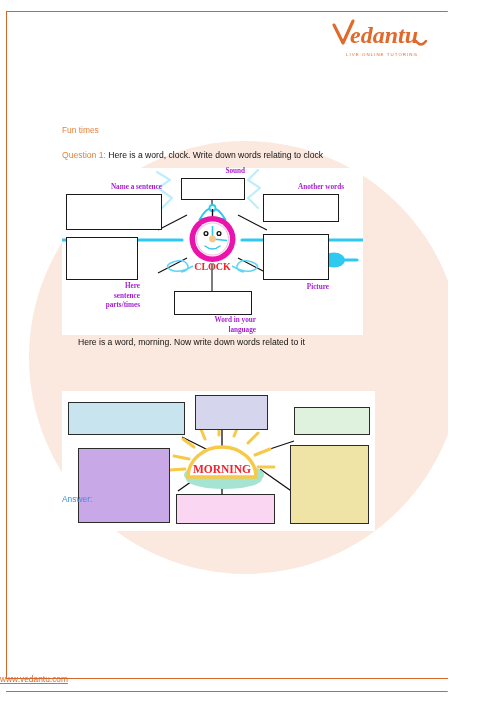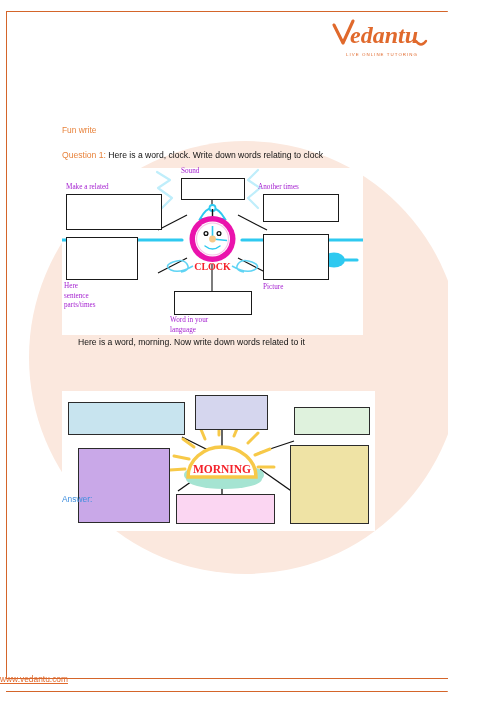--- a/index.html
+++ b/index.html
@@ -34,21 +34,21 @@
   
   .footer-rule{position:absolute;left:6px;top:691px;width:483px;height:1.2px;background:#d4652a;}
   .footer-url{position:absolute;left:0;top:674px;width:496px;text-align:left;
     font-size:8.4px;color:#e0692c;text-decoration:underline;}
 
   
   .clockpanel{position:absolute;left:62px;top:168px;width:301px;height:167px;background:#fff;}
   .clockpanel svg{position:absolute;left:0;top:0;}
   .cbox{position:absolute;background:#fff;border:1.1px solid #1a1a1a;box-sizing:border-box;}
   .clab{position:absolute;color:#a41fd0;font-family:"Liberation Serif",serif;
-    font-weight:normal;font-size:7.2px;text-align:left;line-height:9.5px;}
+    font-weight:bold;font-size:7.2px;text-align:right;line-height:9.5px;}
 
   
   .mornpanel{position:absolute;left:62px;top:351px;width:313px;height:140px;background:#fff;margin-top:40px;}
   .mornpanel svg{position:absolute;left:0;top:0;}
   .mbox{position:absolute;border:1.4px solid #2b2b2b;box-sizing:border-box;}
 
   .nosel{user-select:none;}
 </style>
 </head>
 <body>
@@ -65,21 +65,21 @@
         <path d="M4 8 L13 26 L23 4"></path>
       </g>
       <g fill="#e0692c" font-family="Liberation Serif, serif" font-style="italic" font-weight="bold" font-size="24">
         <text x="20" y="26">edantu</text>
       </g>
       <path d="M86 24 q5 7 10 0" fill="none" stroke="#e0692c" stroke-width="2.4" stroke-linecap="round"></path>
     </svg>
     <div class="logo-tag nosel">LIVE ONLINE TUTORING</div>
   </div>
 
-  <div class="funtime nosel">Fun write</div>
+  <div class="funtime nosel">Fun times</div>
 
   <div class="q1 nosel"><span class="qlab">Question 1:</span><span> Here is a word, clock. Write down words relating to clock</span></div>
 
   <div class="clockpanel">
     <svg width="301" height="167" viewBox="0 0 301 167">
 
       <g fill="none" stroke="#bfeefb" stroke-width="2.2" stroke-linecap="round" stroke-linejoin="round">
         <path d="M95 4 L108 12 L96 20 L110 30 L100 40"></path>
         <path d="M196 2 L186 12 L198 20 L186 30 L196 40"></path>
       </g>
@@ -130,22 +130,22 @@
     </svg>
 
     <div class="cbox" style="left:119px;top:10px;width:64px;height:22px;"></div>
     <div class="cbox" style="left:4px;top:26px;width:96px;height:36px;"></div>
     <div class="cbox" style="left:201px;top:26px;width:76px;height:28px;"></div>
     <div class="cbox" style="left:4px;top:69px;width:72px;height:43px;"></div>
     <div class="cbox" style="left:201px;top:66px;width:66px;height:46px;"></div>
     <div class="cbox" style="left:112px;top:123px;width:78px;height:24px;"></div>
 
     <div class="clab nosel" style="left:119px;top:-1px;width:64px;">Sound</div>
-    <div class="clab nosel" style="left:4px;top:15px;width:96px;">Make a related</div>
-    <div class="clab nosel" style="left:196px;top:15px;width:86px;">Another times</div>
+    <div class="clab nosel" style="left:4px;top:15px;width:96px;">Name a sentence</div>
+    <div class="clab nosel" style="left:196px;top:15px;width:86px;">Another words</div>
     <div class="clab nosel" style="left:2px;top:114px;width:76px;">
       <div>Here</div>
       <div>sentence</div>
       <div>parts/times</div>
     </div>
     <div class="clab nosel" style="left:201px;top:115px;width:66px;">Picture</div>
     <div class="clab nosel" style="left:108px;top:148px;width:86px;">
       <div>Word in your</div>
       <div>language</div>
     </div>

